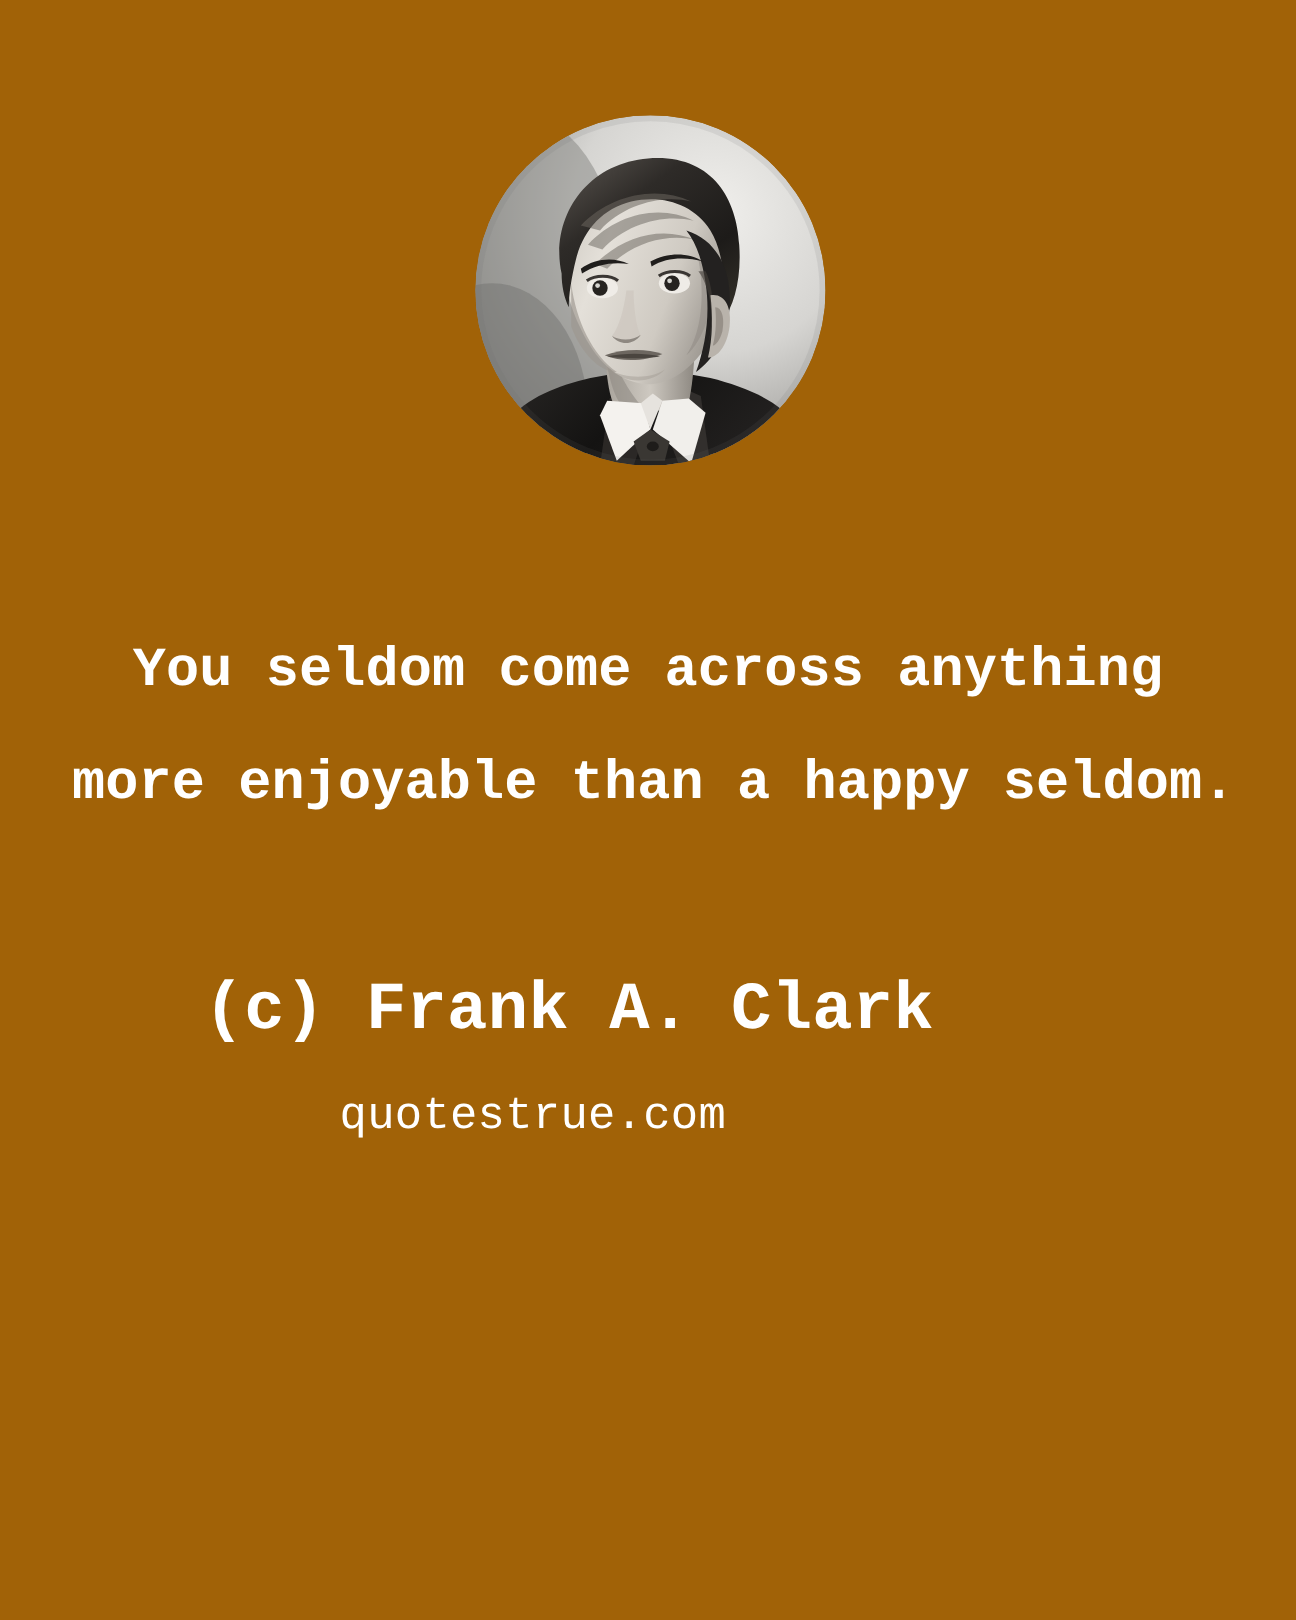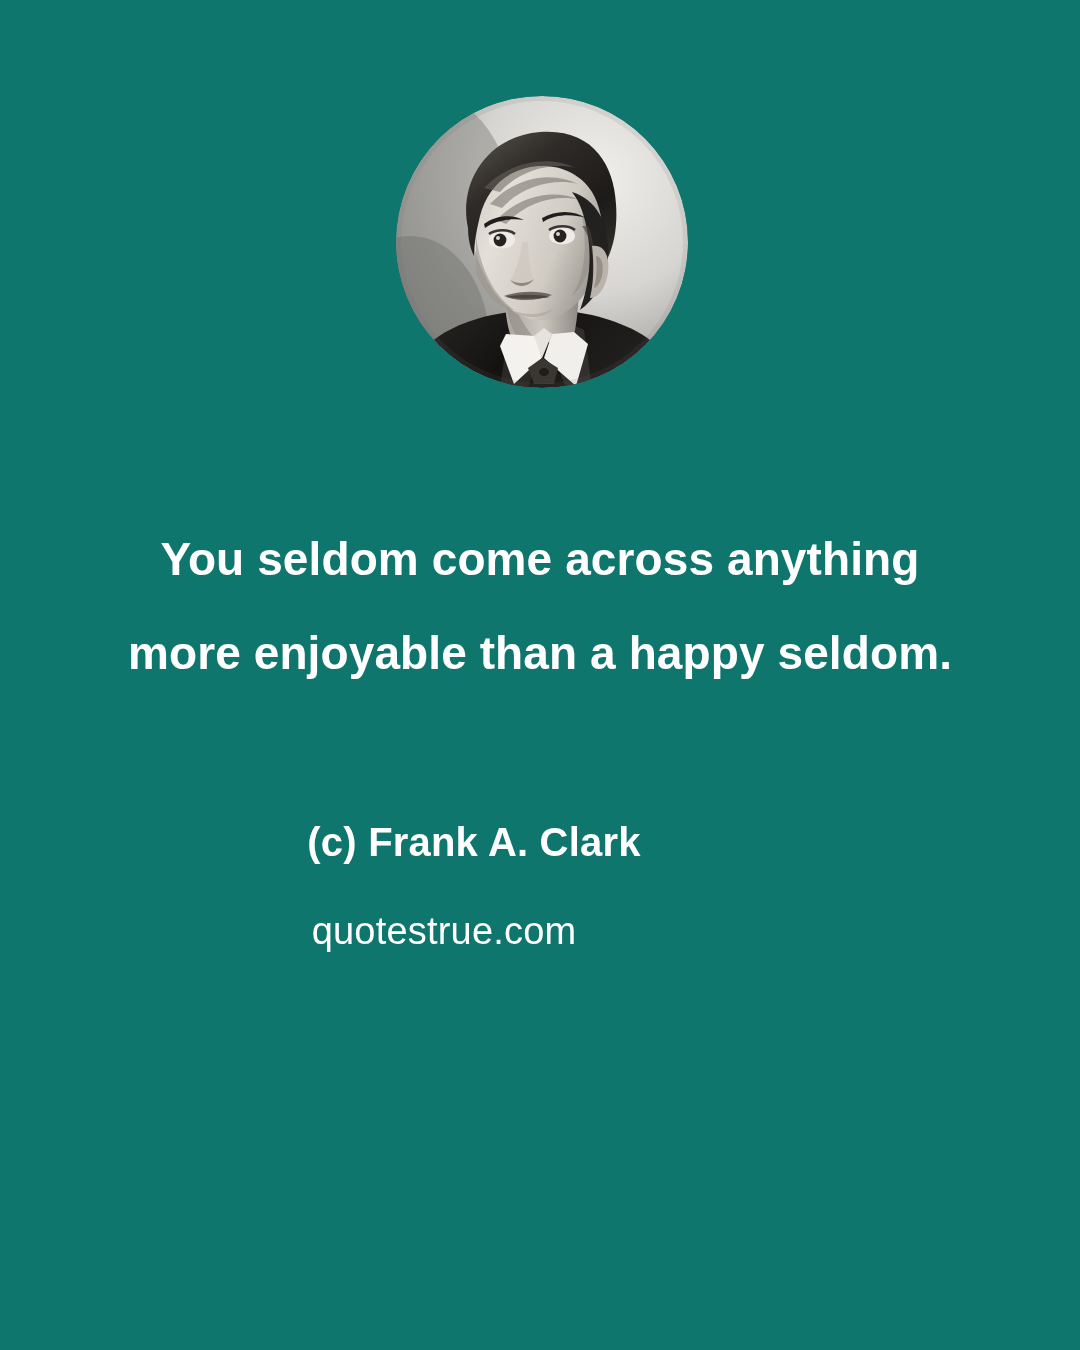--- a/index.html
+++ b/index.html
@@ -10,23 +10,24 @@
     width: 1080px;
     height: 1350px;
     overflow: hidden;
     font-family: "Liberation Sans", sans-serif;
   }
 
   .quote-card {
     position: relative;
     width: 1080px;
     height: 1350px;
-    background: #0f766e;
+    background: #a16207;
     box-sizing: border-box;
     overflow: hidden;
+    font-family: Liberation Mono, monospace;
   }
 
   
   .portrait-wrap {
     position: absolute;
     left: 396px;
     top: 96px;
     width: 292px;
     height: 292px;
     border-radius: 50%;
@@ -59,21 +60,21 @@
   }
 
   
   .attribution {
     position: absolute;
     left: 0;
     top: 818px;
     width: 948px;
     text-align: center;
     color: #ffffff;
-    font-size: 40px;
+    font-size: 56px;
     font-weight: 600;
     line-height: 48px;
     letter-spacing: 0.2px;
   }
 
   .site-name {
     position: absolute;
     left: 0;
     top: 908px;
     width: 888px;

